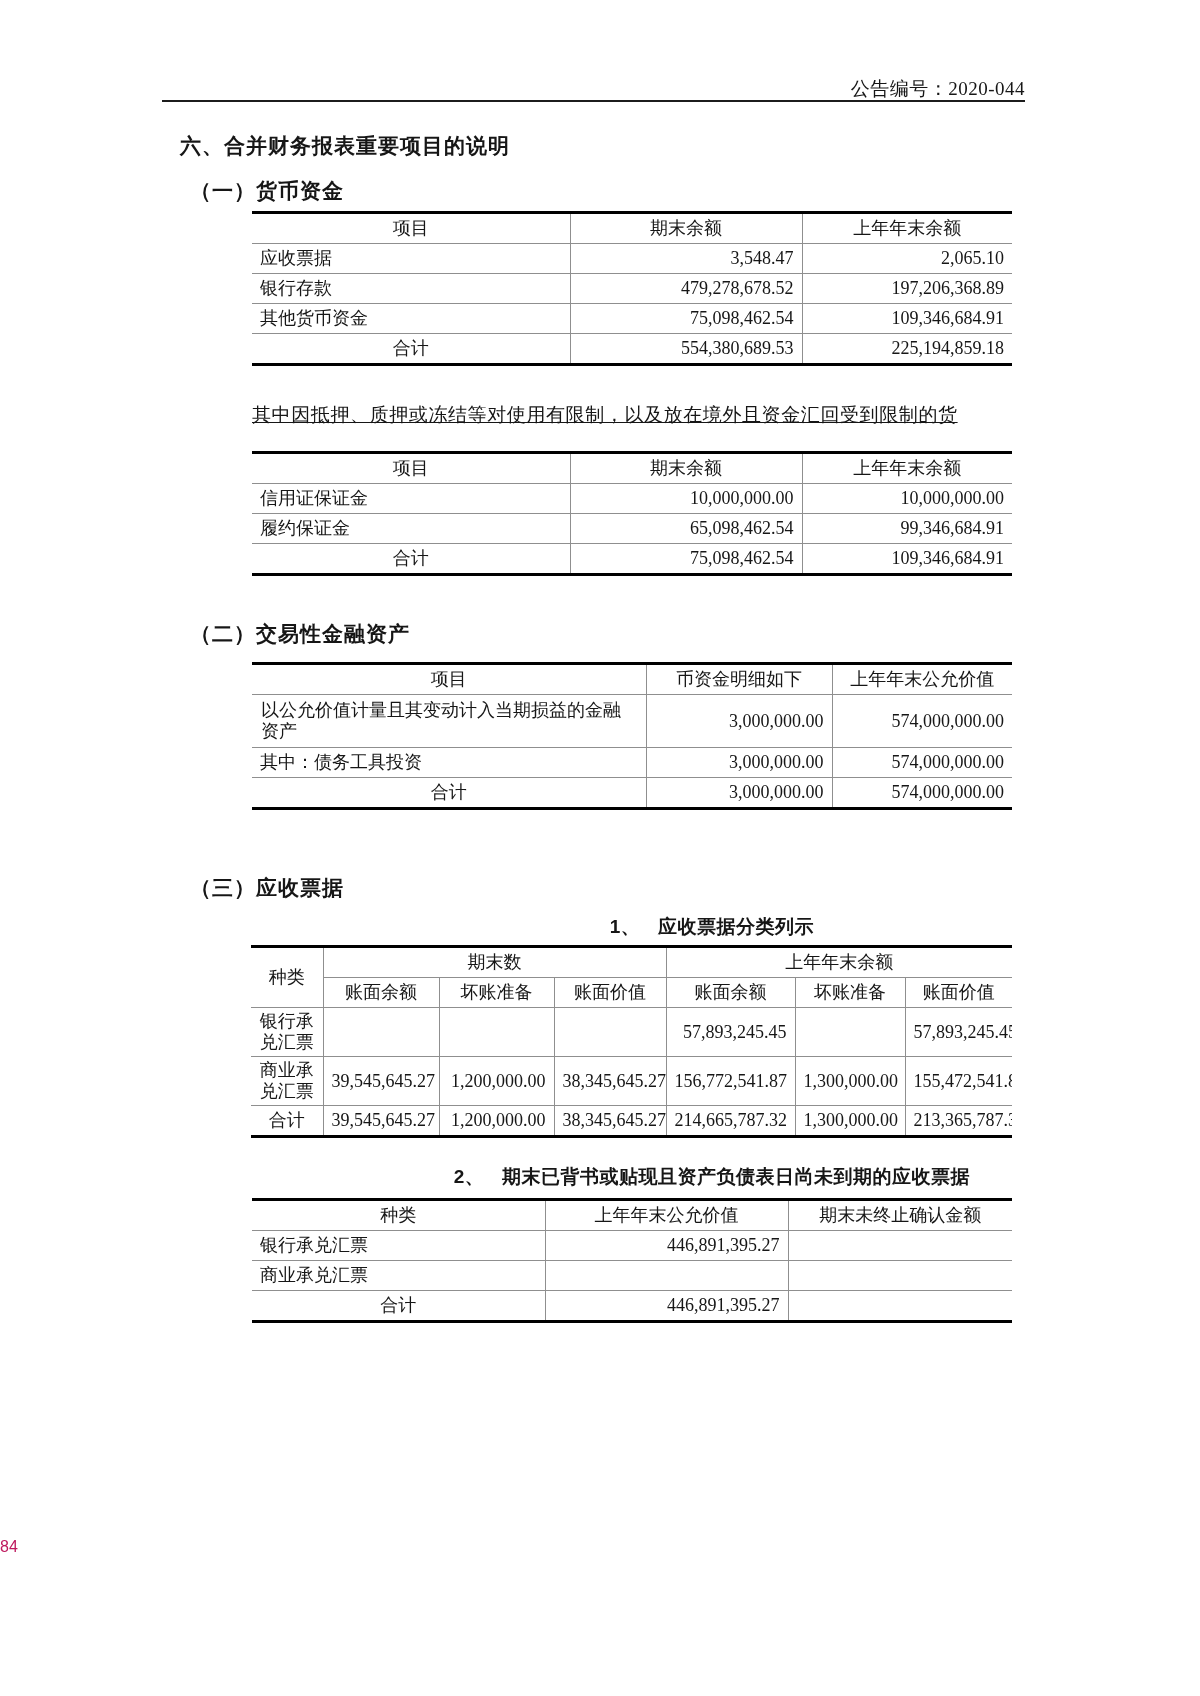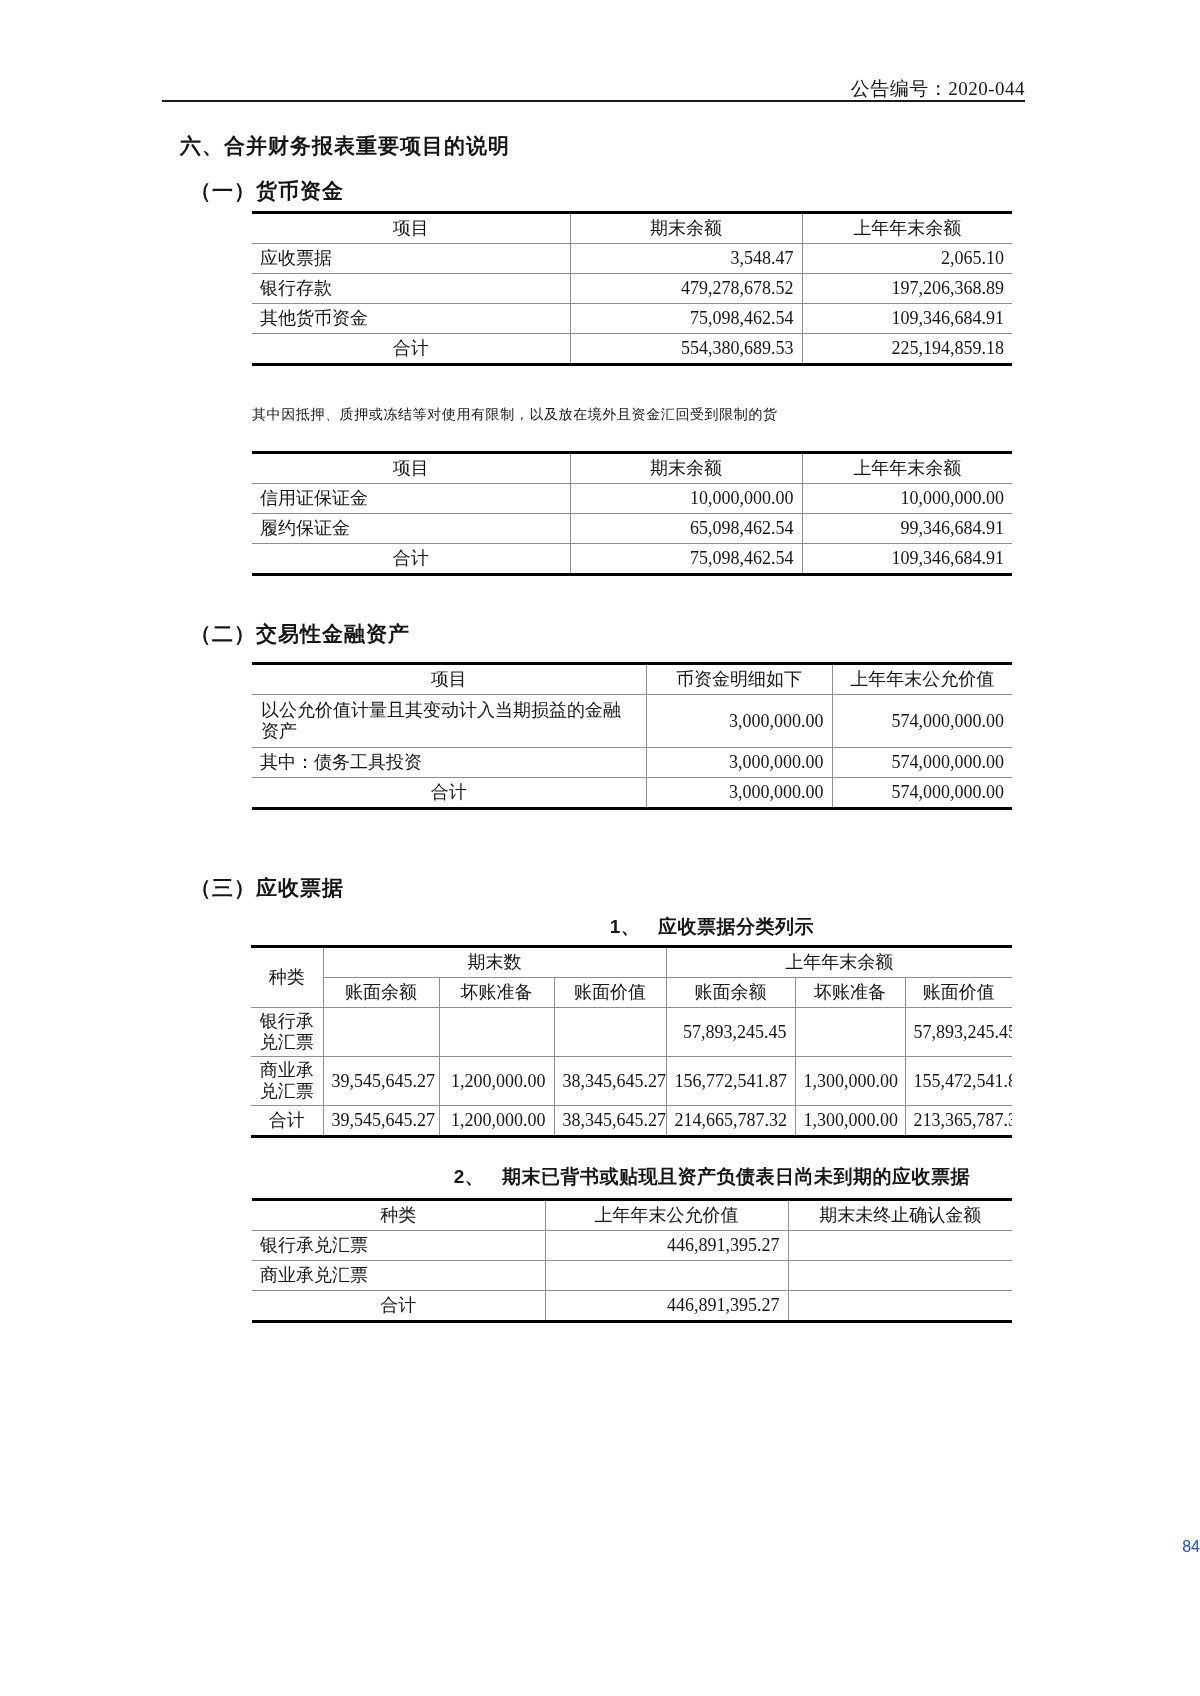--- a/index.html
+++ b/index.html
@@ -31,21 +31,21 @@
   .h-two   { margin:44px 0 0 190px; }
   .h-three { margin:64px 0 0 190px;font-family:Liberation Serif, serif; }
   .sub-head {
     font-family:"Liberation Sans","DejaVu Sans",sans-serif;
     font-weight:700; font-size:19px; letter-spacing:0.5px;text-align:center;
   }
   .sub-head .num { display:inline-block; width:66px; }
   .sub1 { margin:12px 0 0 232px; }
   .sub2 { margin:26px 0 0 232px; }
 
-  .note-para { margin:30px 0 0 252px; width:760px; font-size:14px; line-height:37px; letter-spacing:0.6px; }
+  .note-para { margin:30px 0 0 252px; width:760px; font-size:19px; line-height:37px; letter-spacing:0.6px;text-decoration:underline; }
 
   
   table.fin { border-collapse:collapse; table-layout:fixed;
     border-top:3px solid #000; border-bottom:3px solid #000;
     font-size:18px; }
   table.fin th, table.fin td {
     border:1px solid #8f8f8f; padding:4px 8px; line-height:21px;
     vertical-align:middle; font-weight:normal; overflow:hidden;
   }
   table.fin th:first-child, table.fin td:first-child { border-left:0; }
@@ -60,22 +60,22 @@
   .t2 th, .t2 td { padding:6px 8px; }
   .t3 { margin:14px 0 0 252px; width:760px; }
   .t3 td.wide { padding:5px 16px 5px 9px; }
   .t4 { margin:5px 0 0 251px;  width:761px; font-size:15px; }
   .t4 th, .t4 td { padding:3px 4px; line-height:19px; }
   .t4 td.cat { text-align:center; padding:3px 3px; }
   .t5 { margin:8px 0 0 252px;  width:760px; }
   .t5 th, .t5 td { padding:5px 8px; }
 
   .page-num {
-    position:absolute; top:1538px; left:0; width:1200px; text-align:right;
-    font-family:"Liberation Sans","DejaVu Sans",sans-serif; font-size:16px; color:#1d4ed8;
+    position:absolute; top:1538px; left:0; width:1200px; text-align:left;
+    font-family:"Liberation Sans","DejaVu Sans",sans-serif; font-size:16px; color:#be185d;
   }
 </style>
 </head>
 <body>
 
 <div class="page">
 
   <div class="header-notice">公告编号：2020-044</div>
   <div class="header-rule"></div>
 

